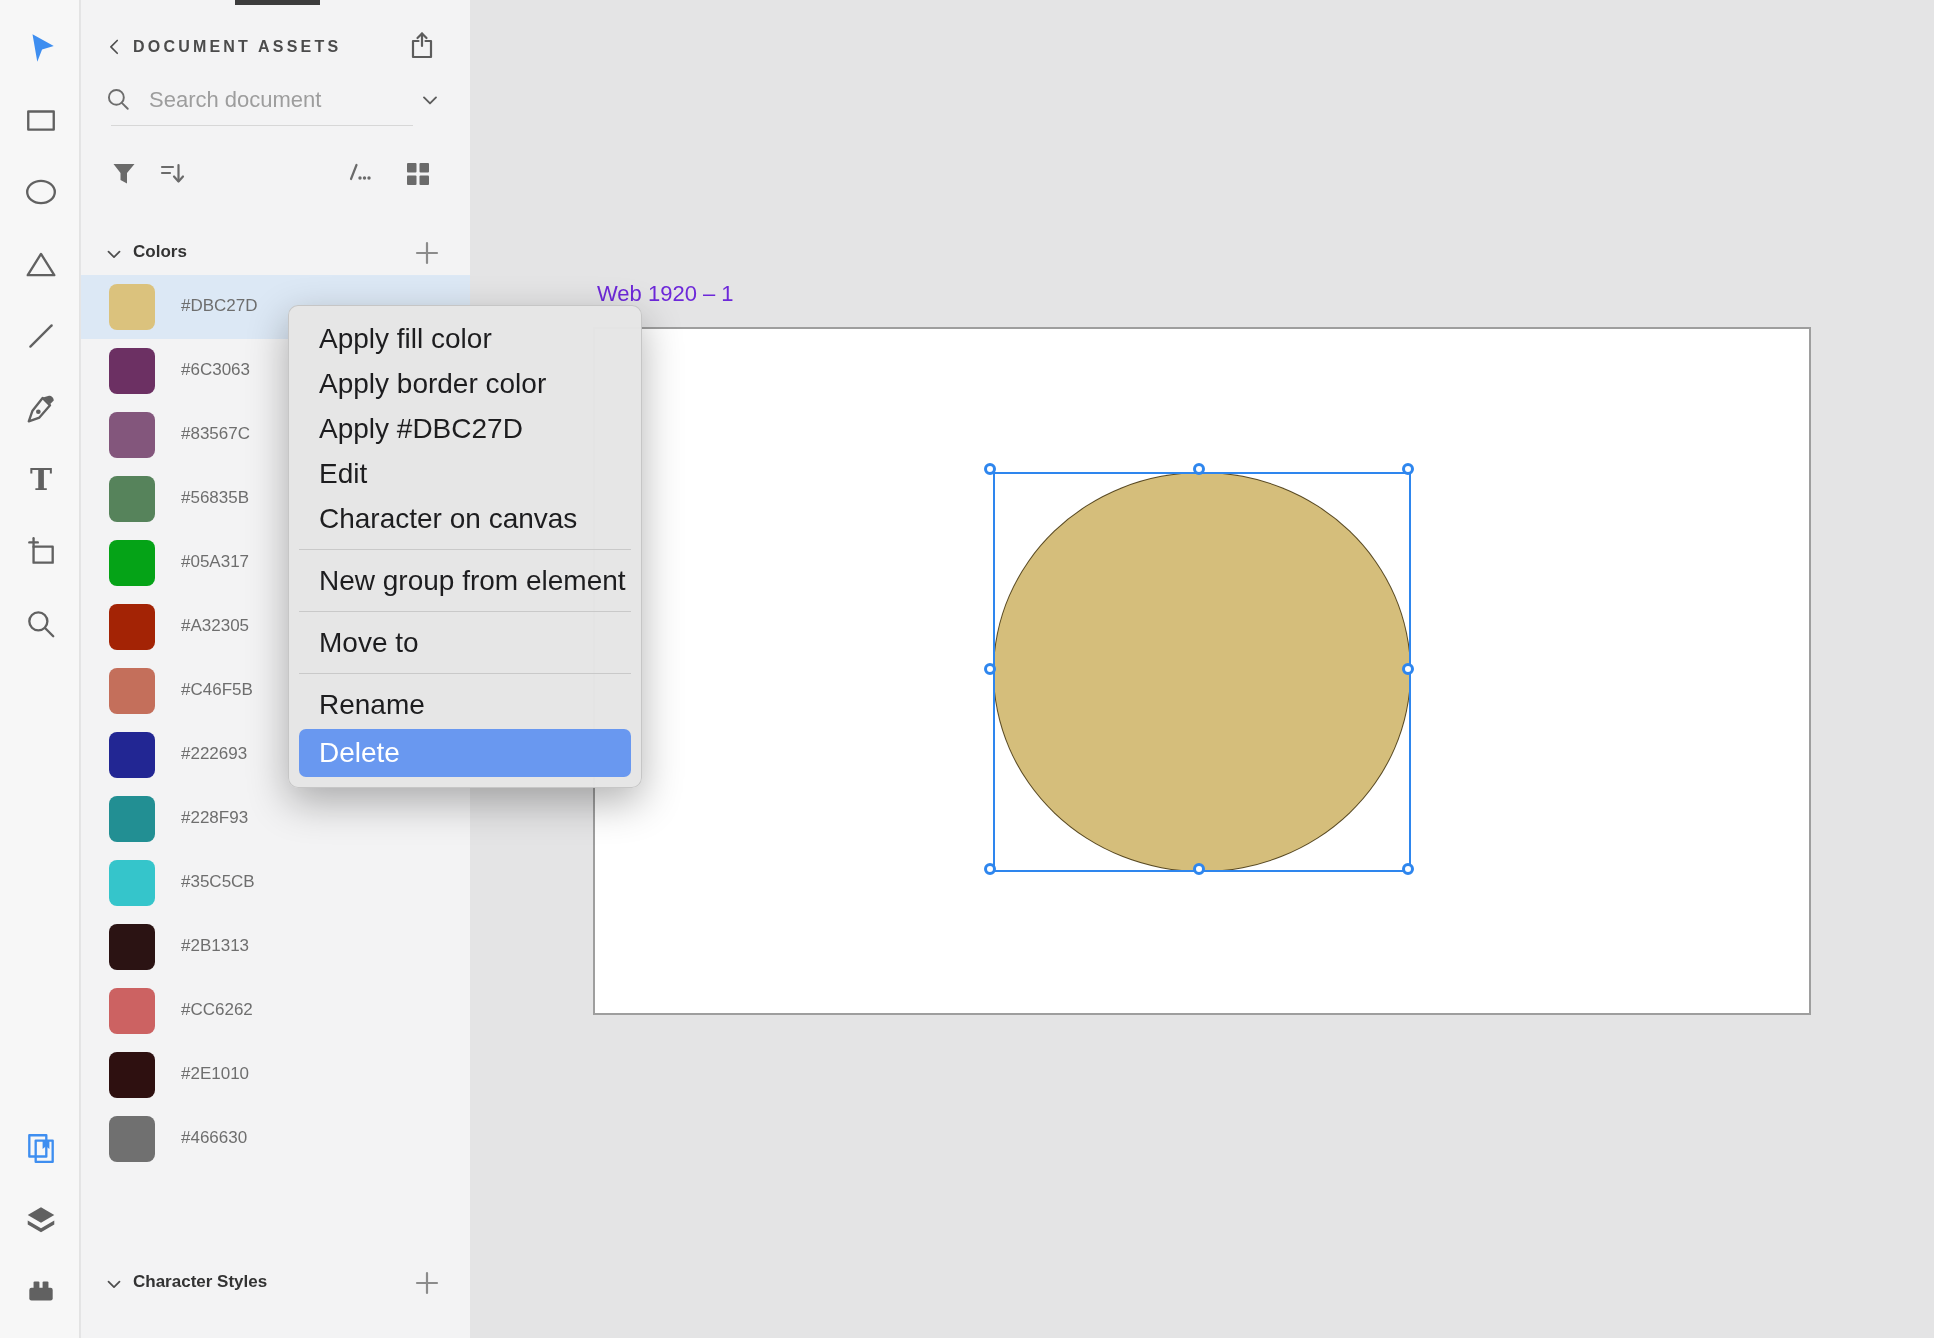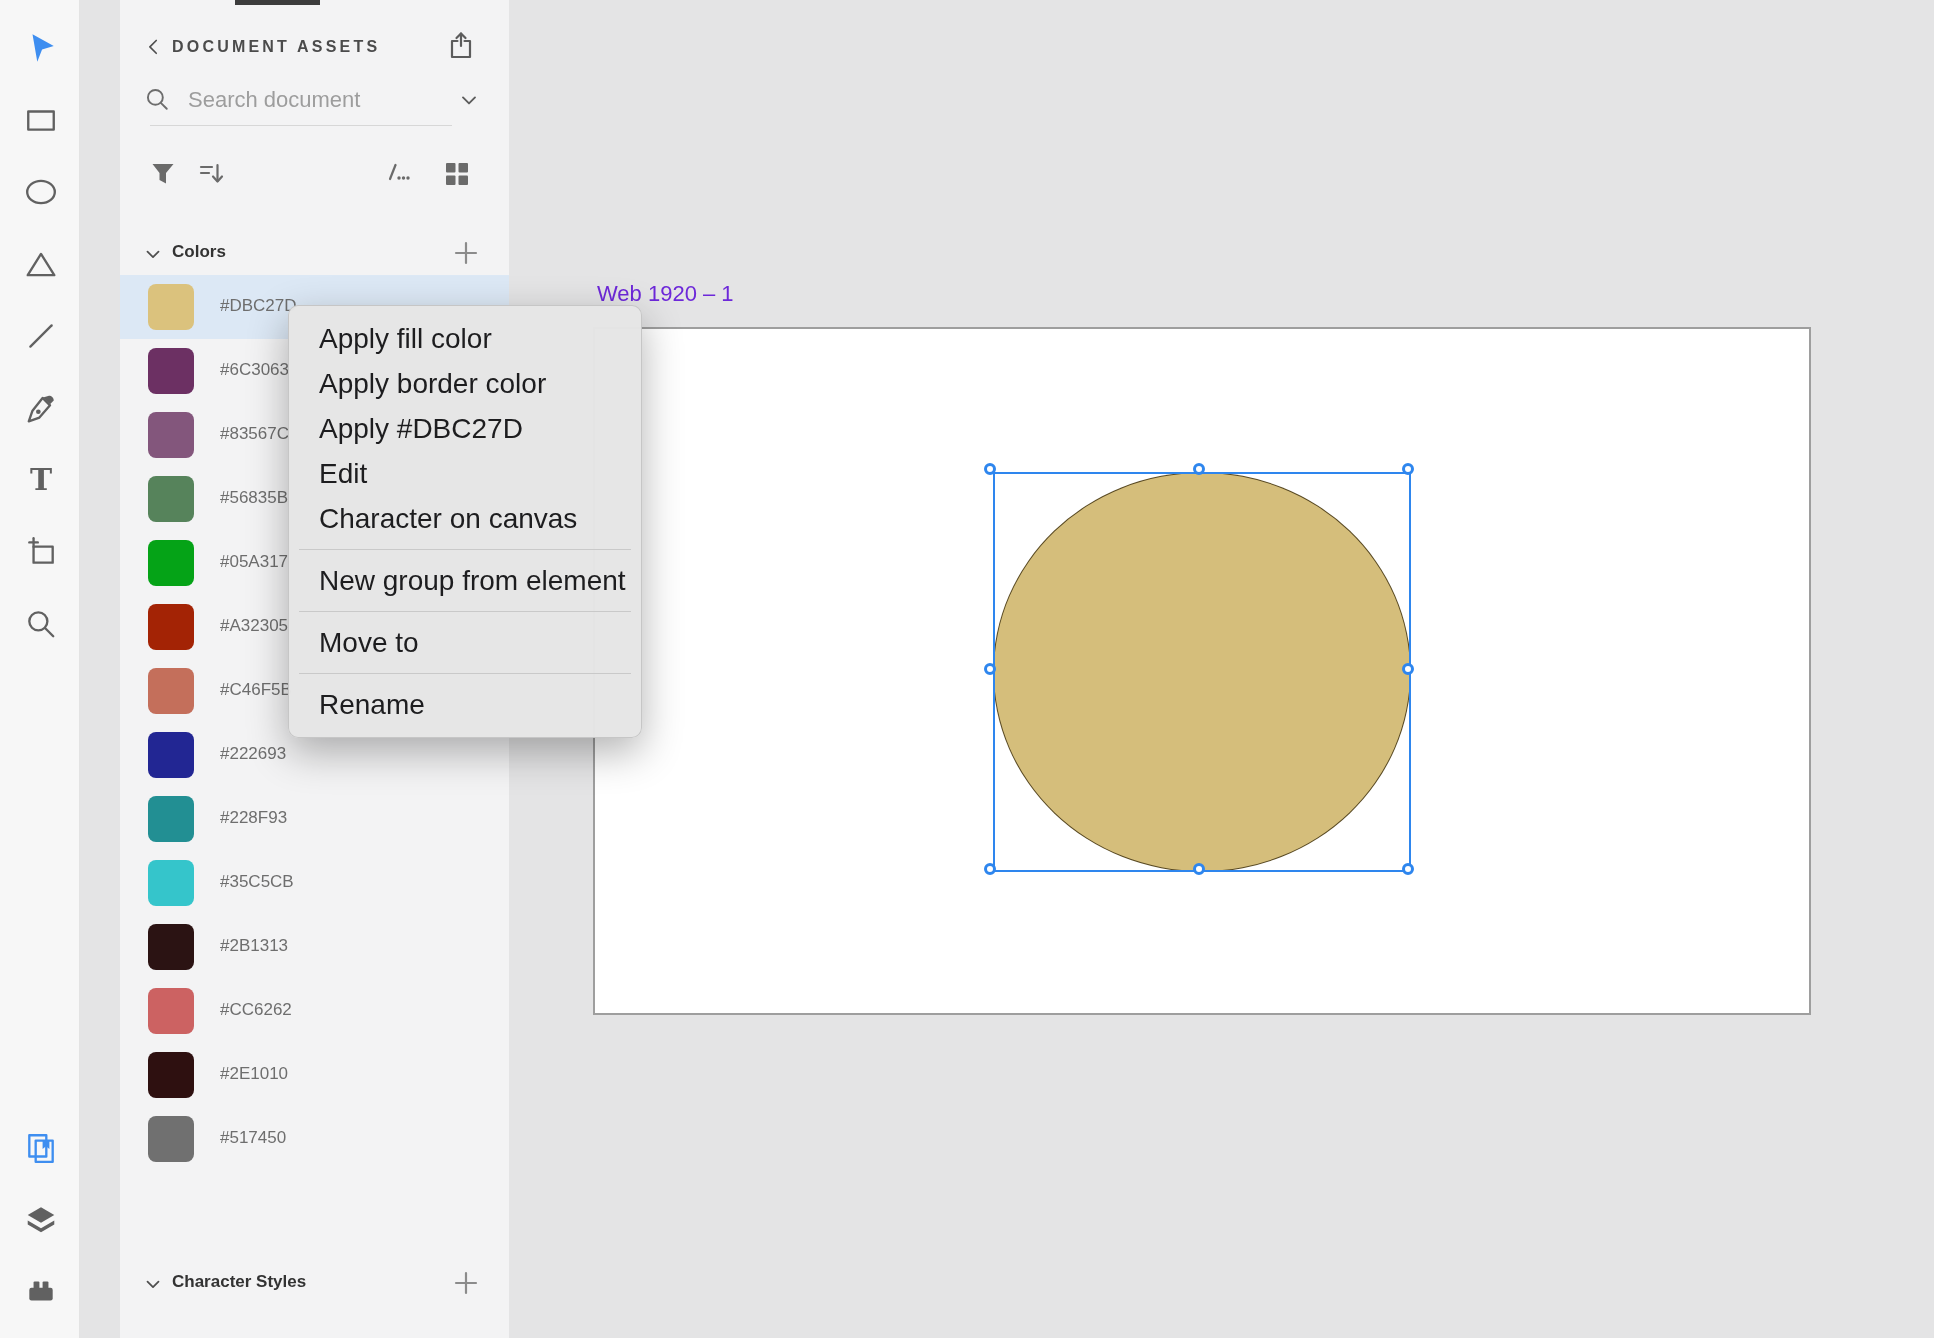--- a/index.html
+++ b/index.html
@@ -10,21 +10,21 @@
   
   #toolbar { position:absolute; left:0; top:0; width:80px; height:1338px;
              background:#f7f7f7; border-right:1px solid #e3e3e3; z-index:20; }
   .tool { position:absolute; left:24px; width:34px; height:34px; color:#616161;
           display:flex; align-items:center; justify-content:center; cursor:pointer; }
   .tool svg { width:34px; height:34px; }
   .tool.active { color:var(--accent); }
 
   
   #assets-panel { position:absolute; left:81px; top:0; width:389px; height:1338px;
-                  background:#f3f3f4; z-index:10;margin-left:39px; }
+                  background:#f3f3f4; z-index:10; }
   #panel-header { position:absolute; left:0; top:28px; width:100%; height:40px; }
   #back-chevron { position:absolute; left:22px; top:8px; width:24px; height:24px; color:#4e4e4e; }
   #panel-title { position:absolute; left:52px; top:10px; font-size:16px; font-weight:600;
                  letter-spacing:3.2px; color:#4b4b4b; }
   #share-button { position:absolute; right:32px; top:2px; width:32px; height:32px; color:#5c5c5c; cursor:pointer; }
 
   #search-row { position:absolute; left:0; top:82px; width:100%; height:44px; }
   #search-icon { position:absolute; left:24px; top:4px; width:28px; height:28px; color:#6d6d6d; }
   #search-input { position:absolute; left:68px; top:0; width:250px; height:36px; border:none;
                   background:transparent; outline:none; font-size:22px; color:#333;
@@ -283,21 +283,21 @@
         <div class="swatch-row">
           <span class="swatch-chip" style="background: rgb(204, 98, 98);"></span>
           <span class="swatch-label">#CC6262</span>
         </div>
         <div class="swatch-row">
           <span class="swatch-chip" style="background: rgb(46, 16, 16);"></span>
           <span class="swatch-label">#2E1010</span>
         </div>
         <div class="swatch-row">
           <span class="swatch-chip" style="background: rgb(112, 112, 112);"></span>
-          <span class="swatch-label">#517450</span>
+          <span class="swatch-label">#466630</span>
         </div>
       </div>
 
     <div id="charstyles-header" class="section-header">
       <span class="section-chevron"><svg viewBox="0 0 28 28" xmlns="http://www.w3.org/2000/svg">
             <path d="M7 11 L14 18 L21 11" fill="none" stroke="currentColor" stroke-width="2.2" stroke-linecap="round" stroke-linejoin="round"></path>
           </svg></span>
       <span class="section-label">Character Styles</span>
       <span class="section-add"><svg viewBox="0 0 26 26" xmlns="http://www.w3.org/2000/svg">
             <line x1="13" y1="3" x2="13" y2="23" fill="none" stroke="currentColor" stroke-width="2.2" stroke-linecap="round" stroke-linejoin="round"></line>
@@ -311,15 +311,16 @@
       <div class="menu-item">Apply border color</div>
       <div class="menu-item">Apply #DBC27D</div>
       <div class="menu-item">Edit</div>
       <div class="menu-item">Character on canvas</div>
       <div class="menu-separator"></div>
       <div class="menu-item">New group from element</div>
       <div class="menu-separator"></div>
       <div class="menu-item">Move to</div>
       <div class="menu-separator"></div>
       <div class="menu-item">Rename</div>
+      <div class="menu-item highlighted">Delete</div>
     </div>
 
 </div>
 
 </body></html>

